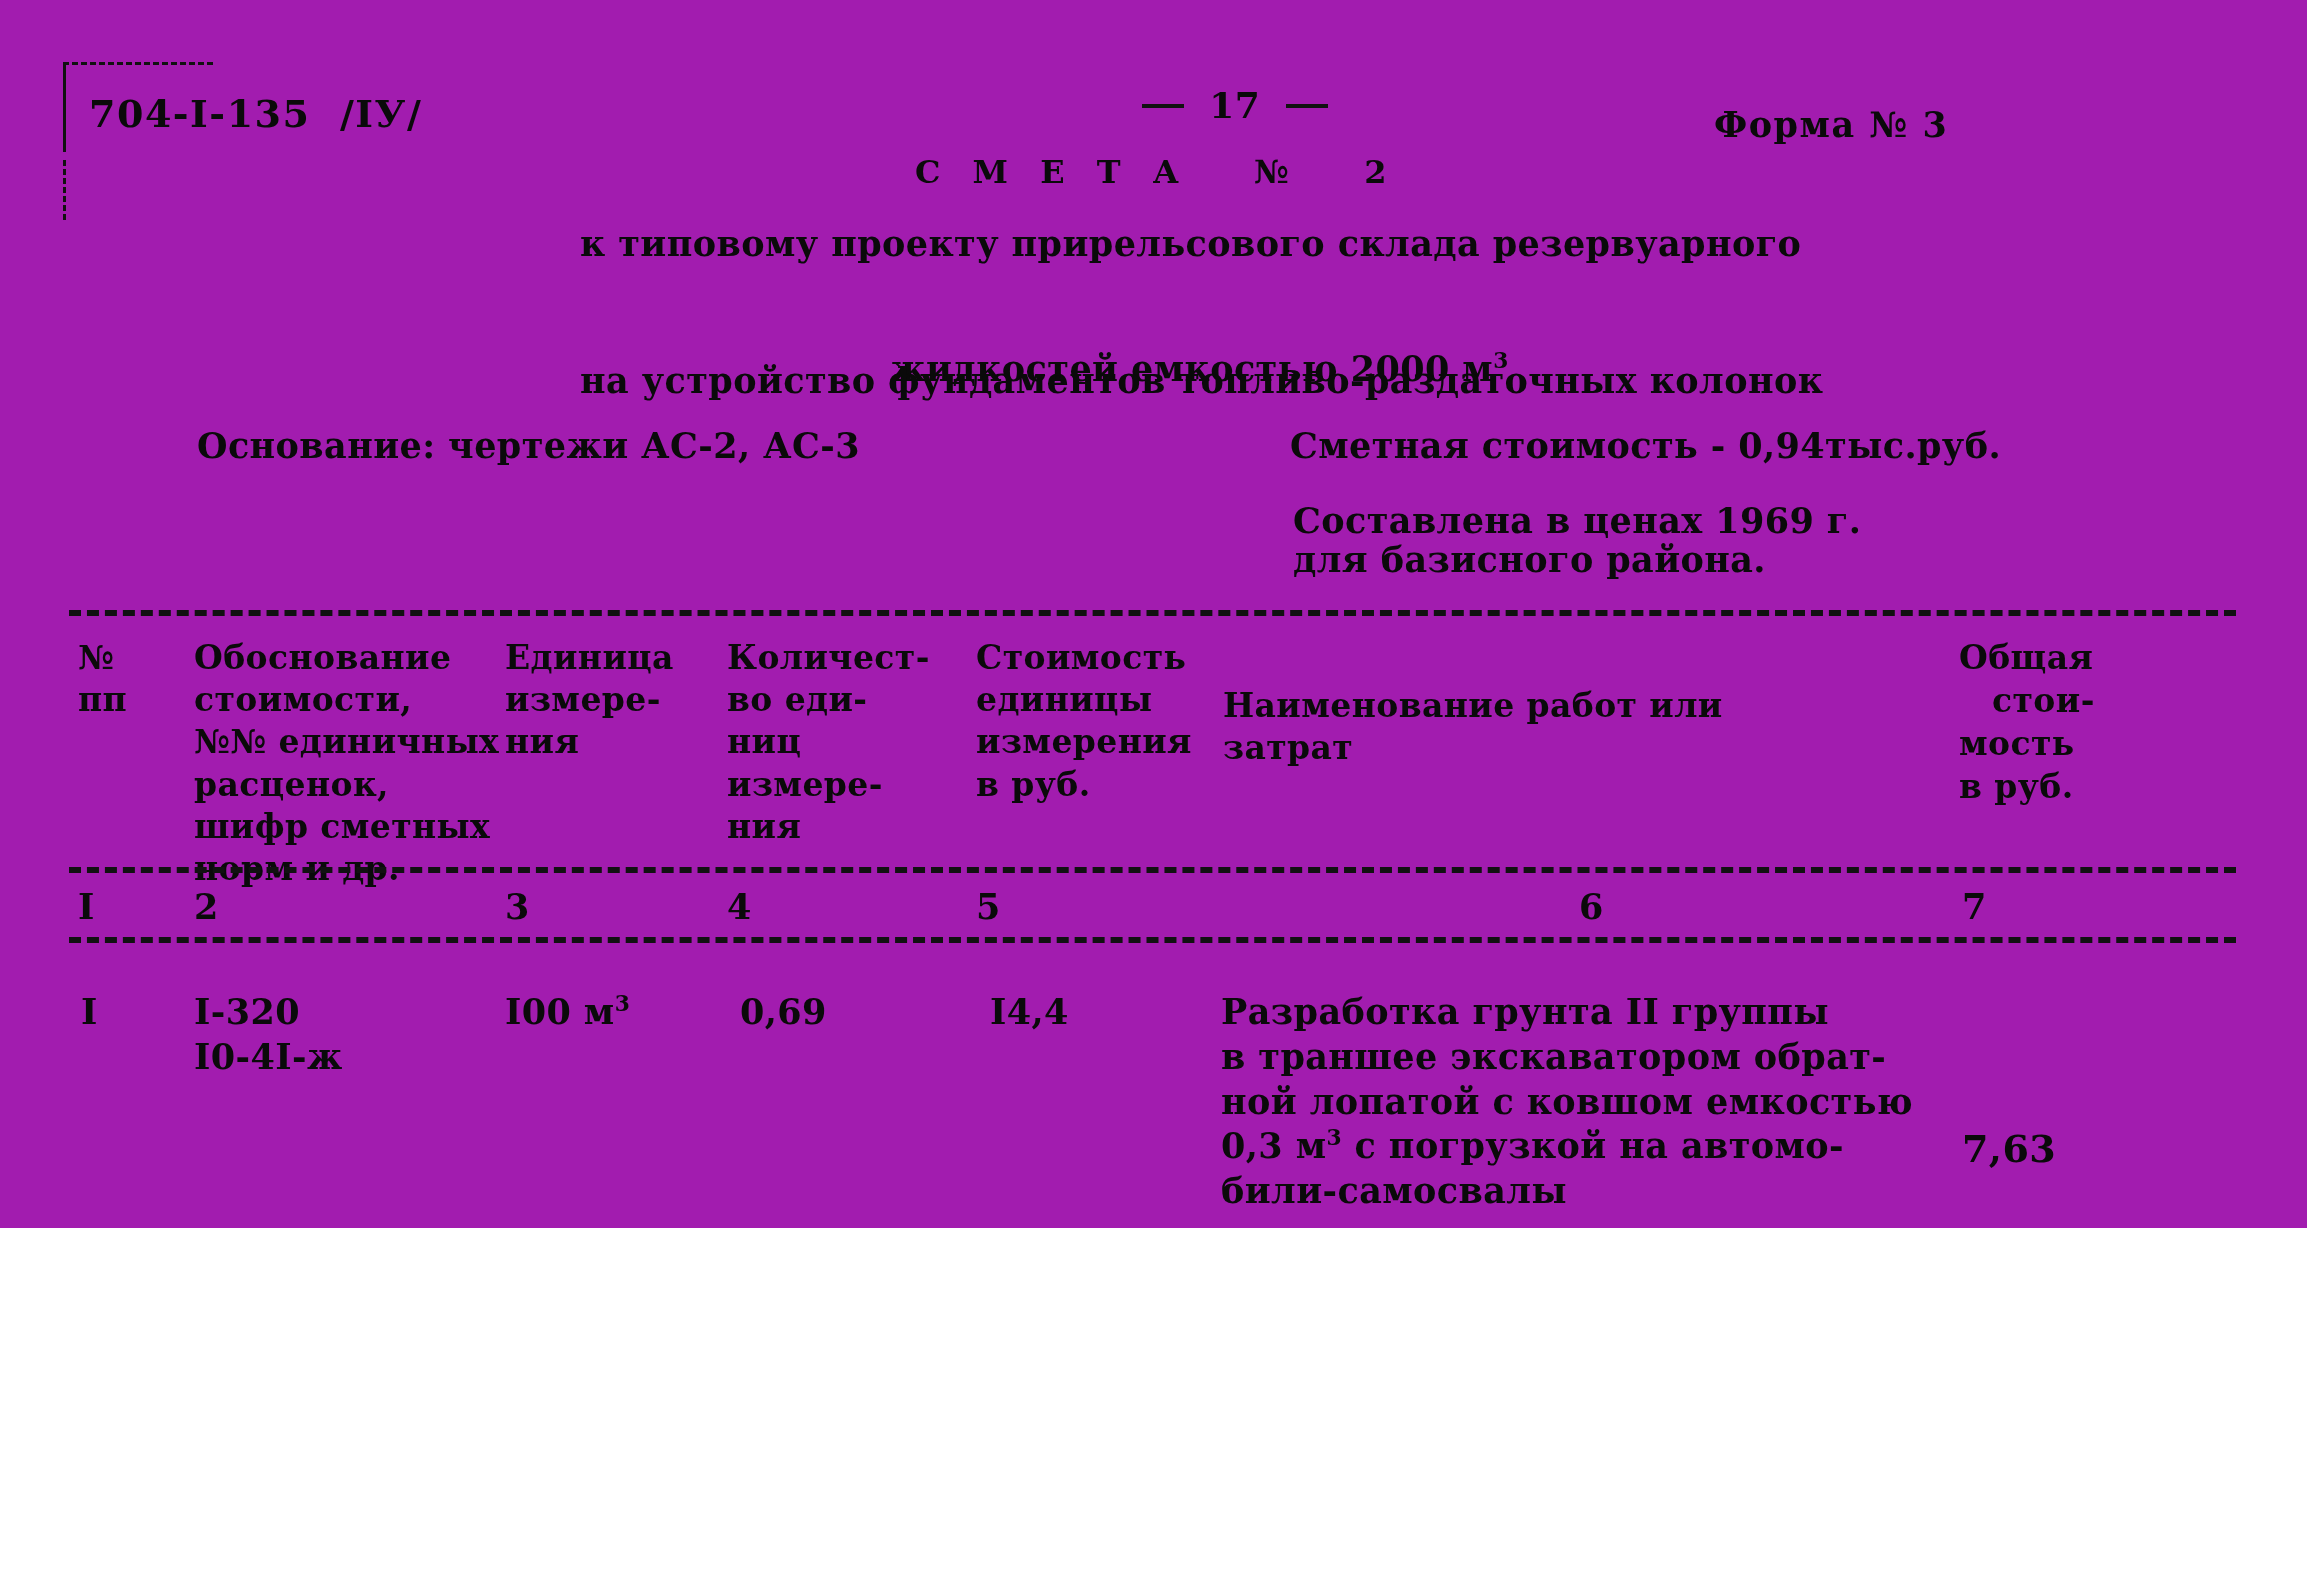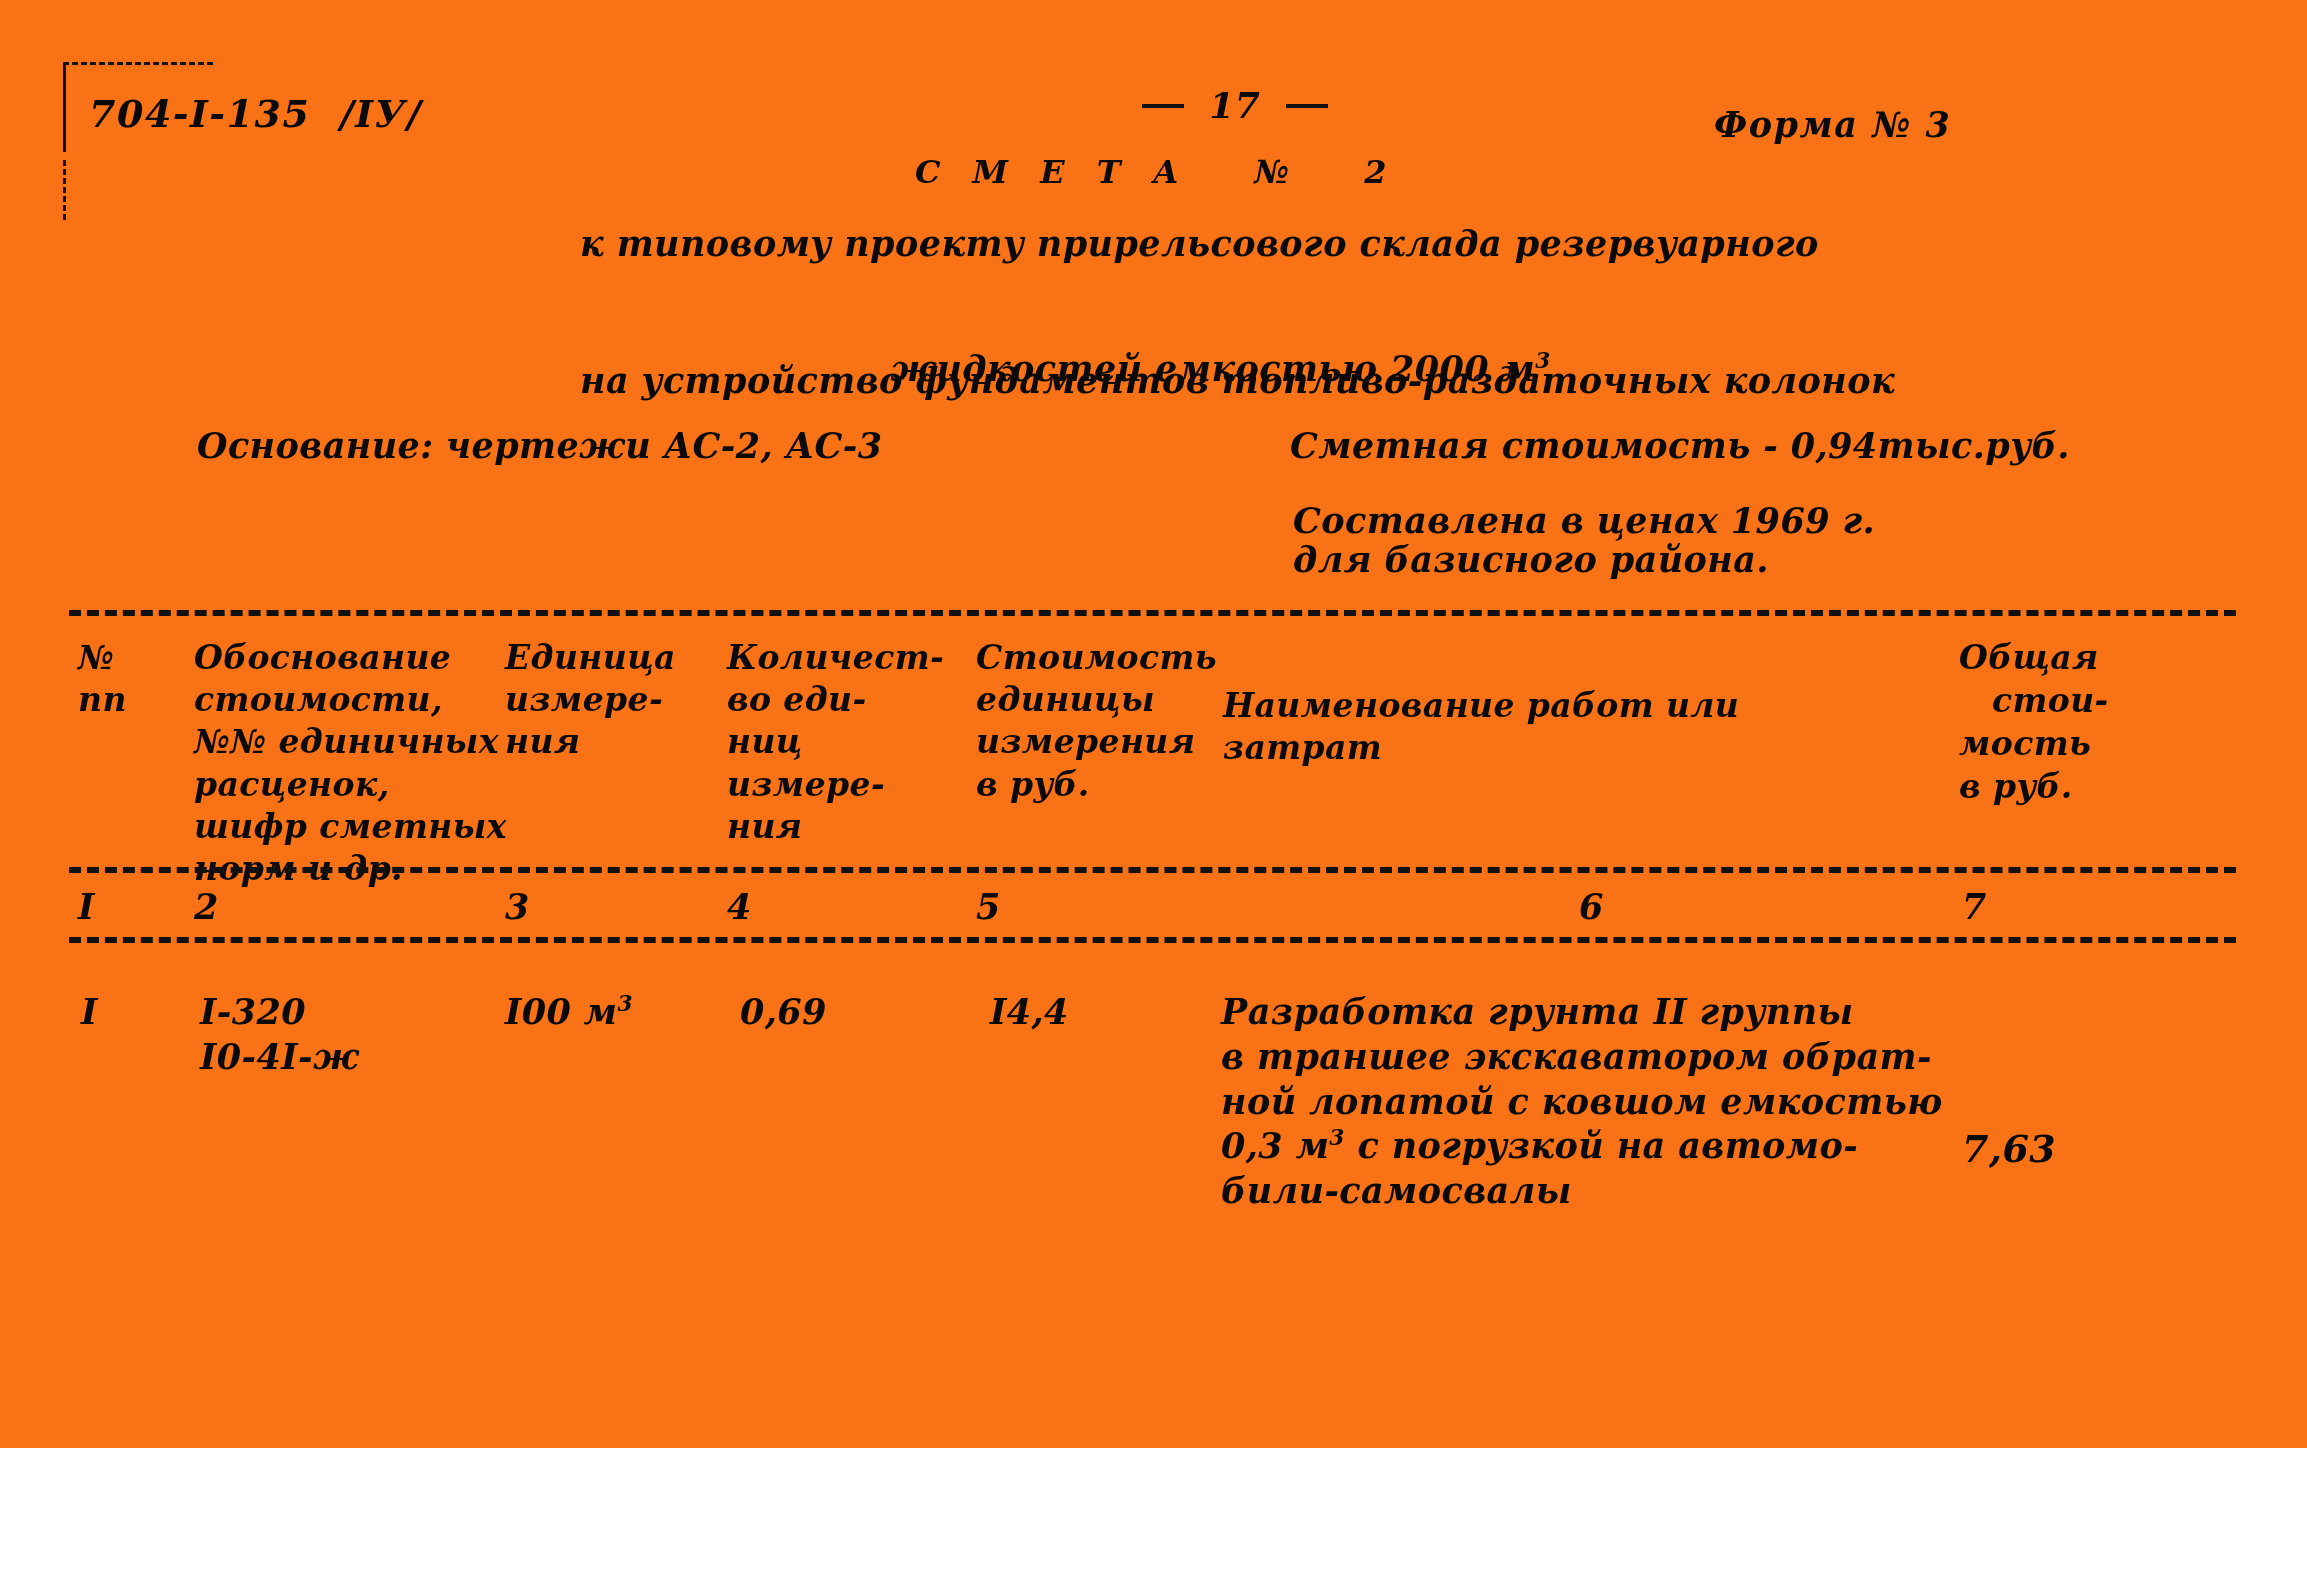--- a/index.html
+++ b/index.html
@@ -7,24 +7,23 @@
     padding: 0;
     background: #ffffff;
   }
   body {
     font-family: "Liberation Serif", "DejaVu Serif", serif;
     color: #000000;
   }
   #page {
     position: relative;
     width: 2307px;
-    height: 1448px;
-    background: #f97316;
+    height: 1228px;
+    background: #a21caf;
     overflow: hidden;
-    font-style: italic;
   }
   
   .t {
     position: absolute;
     white-space: pre;
     font-family: "DejaVu Serif", "Liberation Serif", serif;
     font-weight: 700;
     color: #0a0a0a;
     letter-spacing: 0.4px;
     line-height: 1.28;
@@ -156,21 +155,21 @@
   <div class="t" style="left:976px; top:885px; font-size:35px;">5</div>
   <div class="t" style="left:1579px; top:885px; font-size:35px;">6</div>
   <div class="t" style="left:1962px; top:885px; font-size:35px;">7</div>
 
   <div class="rule" style="left:69px; top:937px; width:2167px;"></div>
 
   <div>
 
     <div class="t" style="left:81px; top:990px; font-size:35px;">I</div>
 
-    <div class="t" style="left:200px; top:990px; font-size:35px;"><span>I-320</span><br><span>I0-4I-ж</span></div>
+    <div class="t" style="left:194px; top:990px; font-size:35px;"><span>I-320</span><br><span>I0-4I-ж</span></div>
 
     <div class="t" style="left:505px; top:990px; font-size:35px;"><span>I00 м</span><sup>3</sup></div>
 
     <div class="t" style="left:740px; top:990px; font-size:35px;">0,69</div>
 
     <div class="t" style="left:990px; top:990px; font-size:35px;">I4,4</div>
 
     <div class="t" style="left:1221px; top:990px; font-size:35px; line-height:1.28;"><span>Разработка грунта II группы</span><br><span>в траншее экскаватором обрат-</span><br><span>ной лопатой с ковшом емкостью</span><br><span>0,3 м</span><sup>3</sup><span> с погрузкой на автомо-</span><br><span>били-самосвалы</span></div>
 
     <div class="t" style="left:1962px; top:1125px; font-size:38px;">7,63</div>

